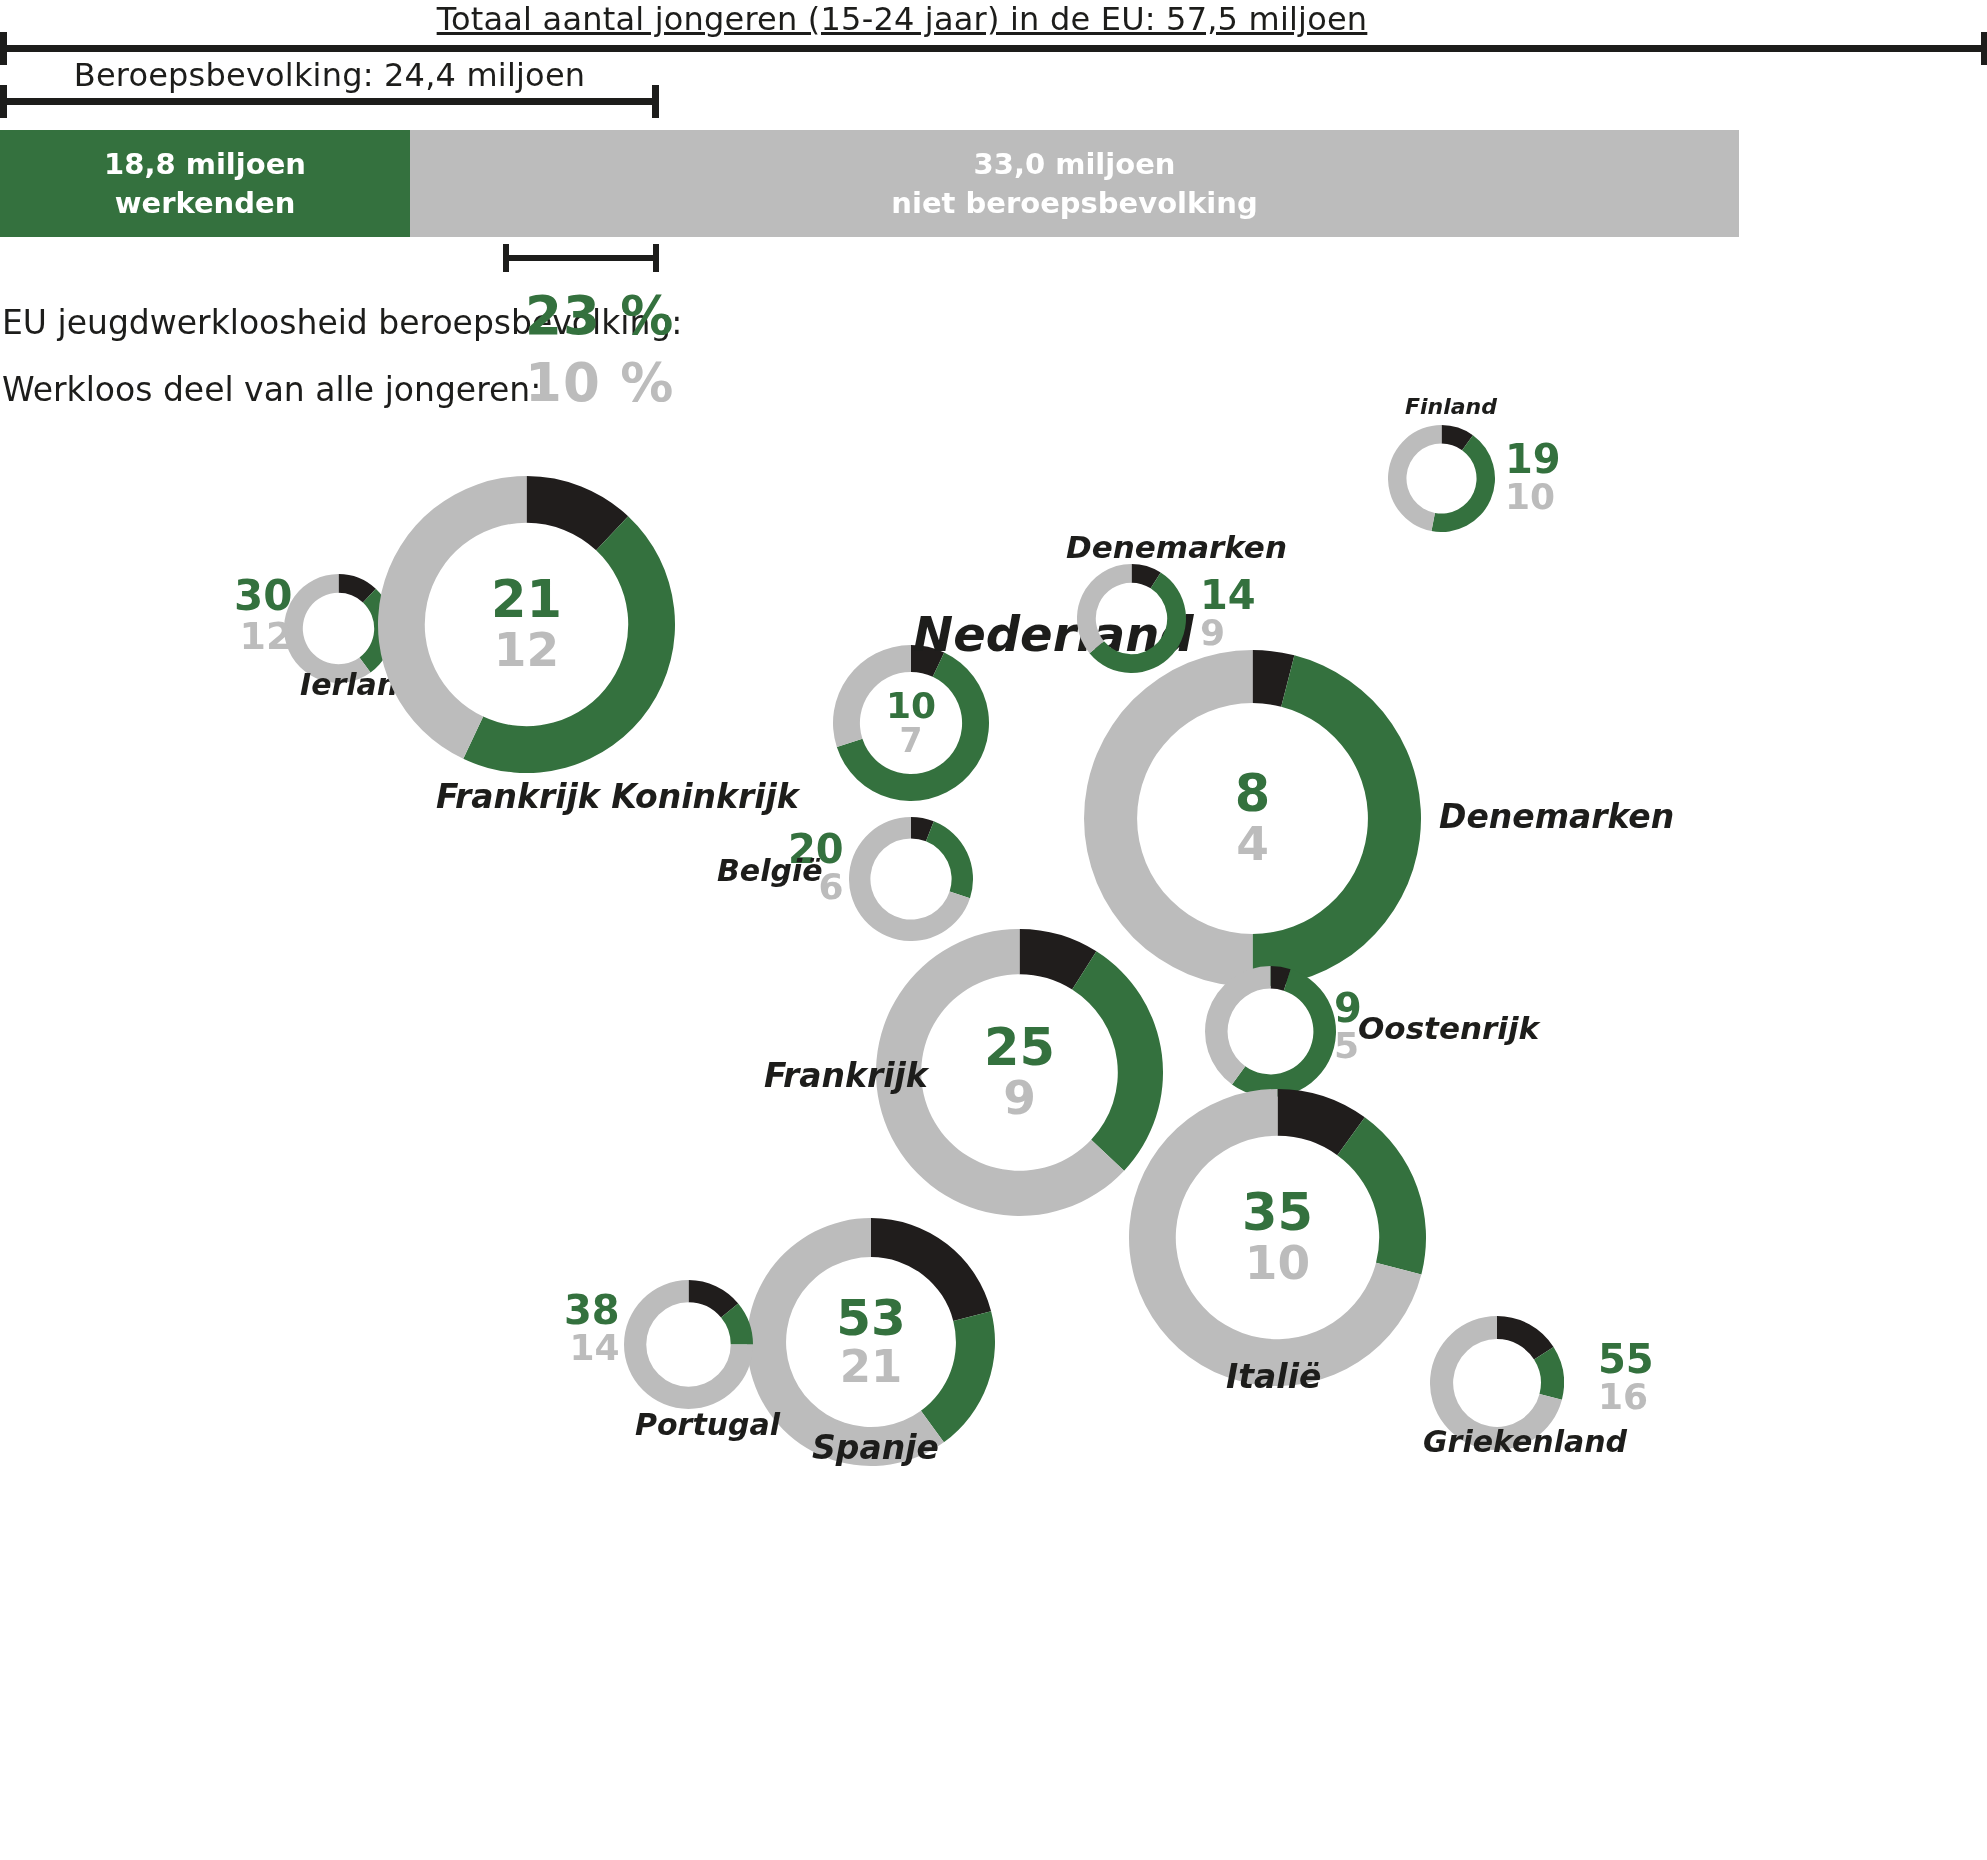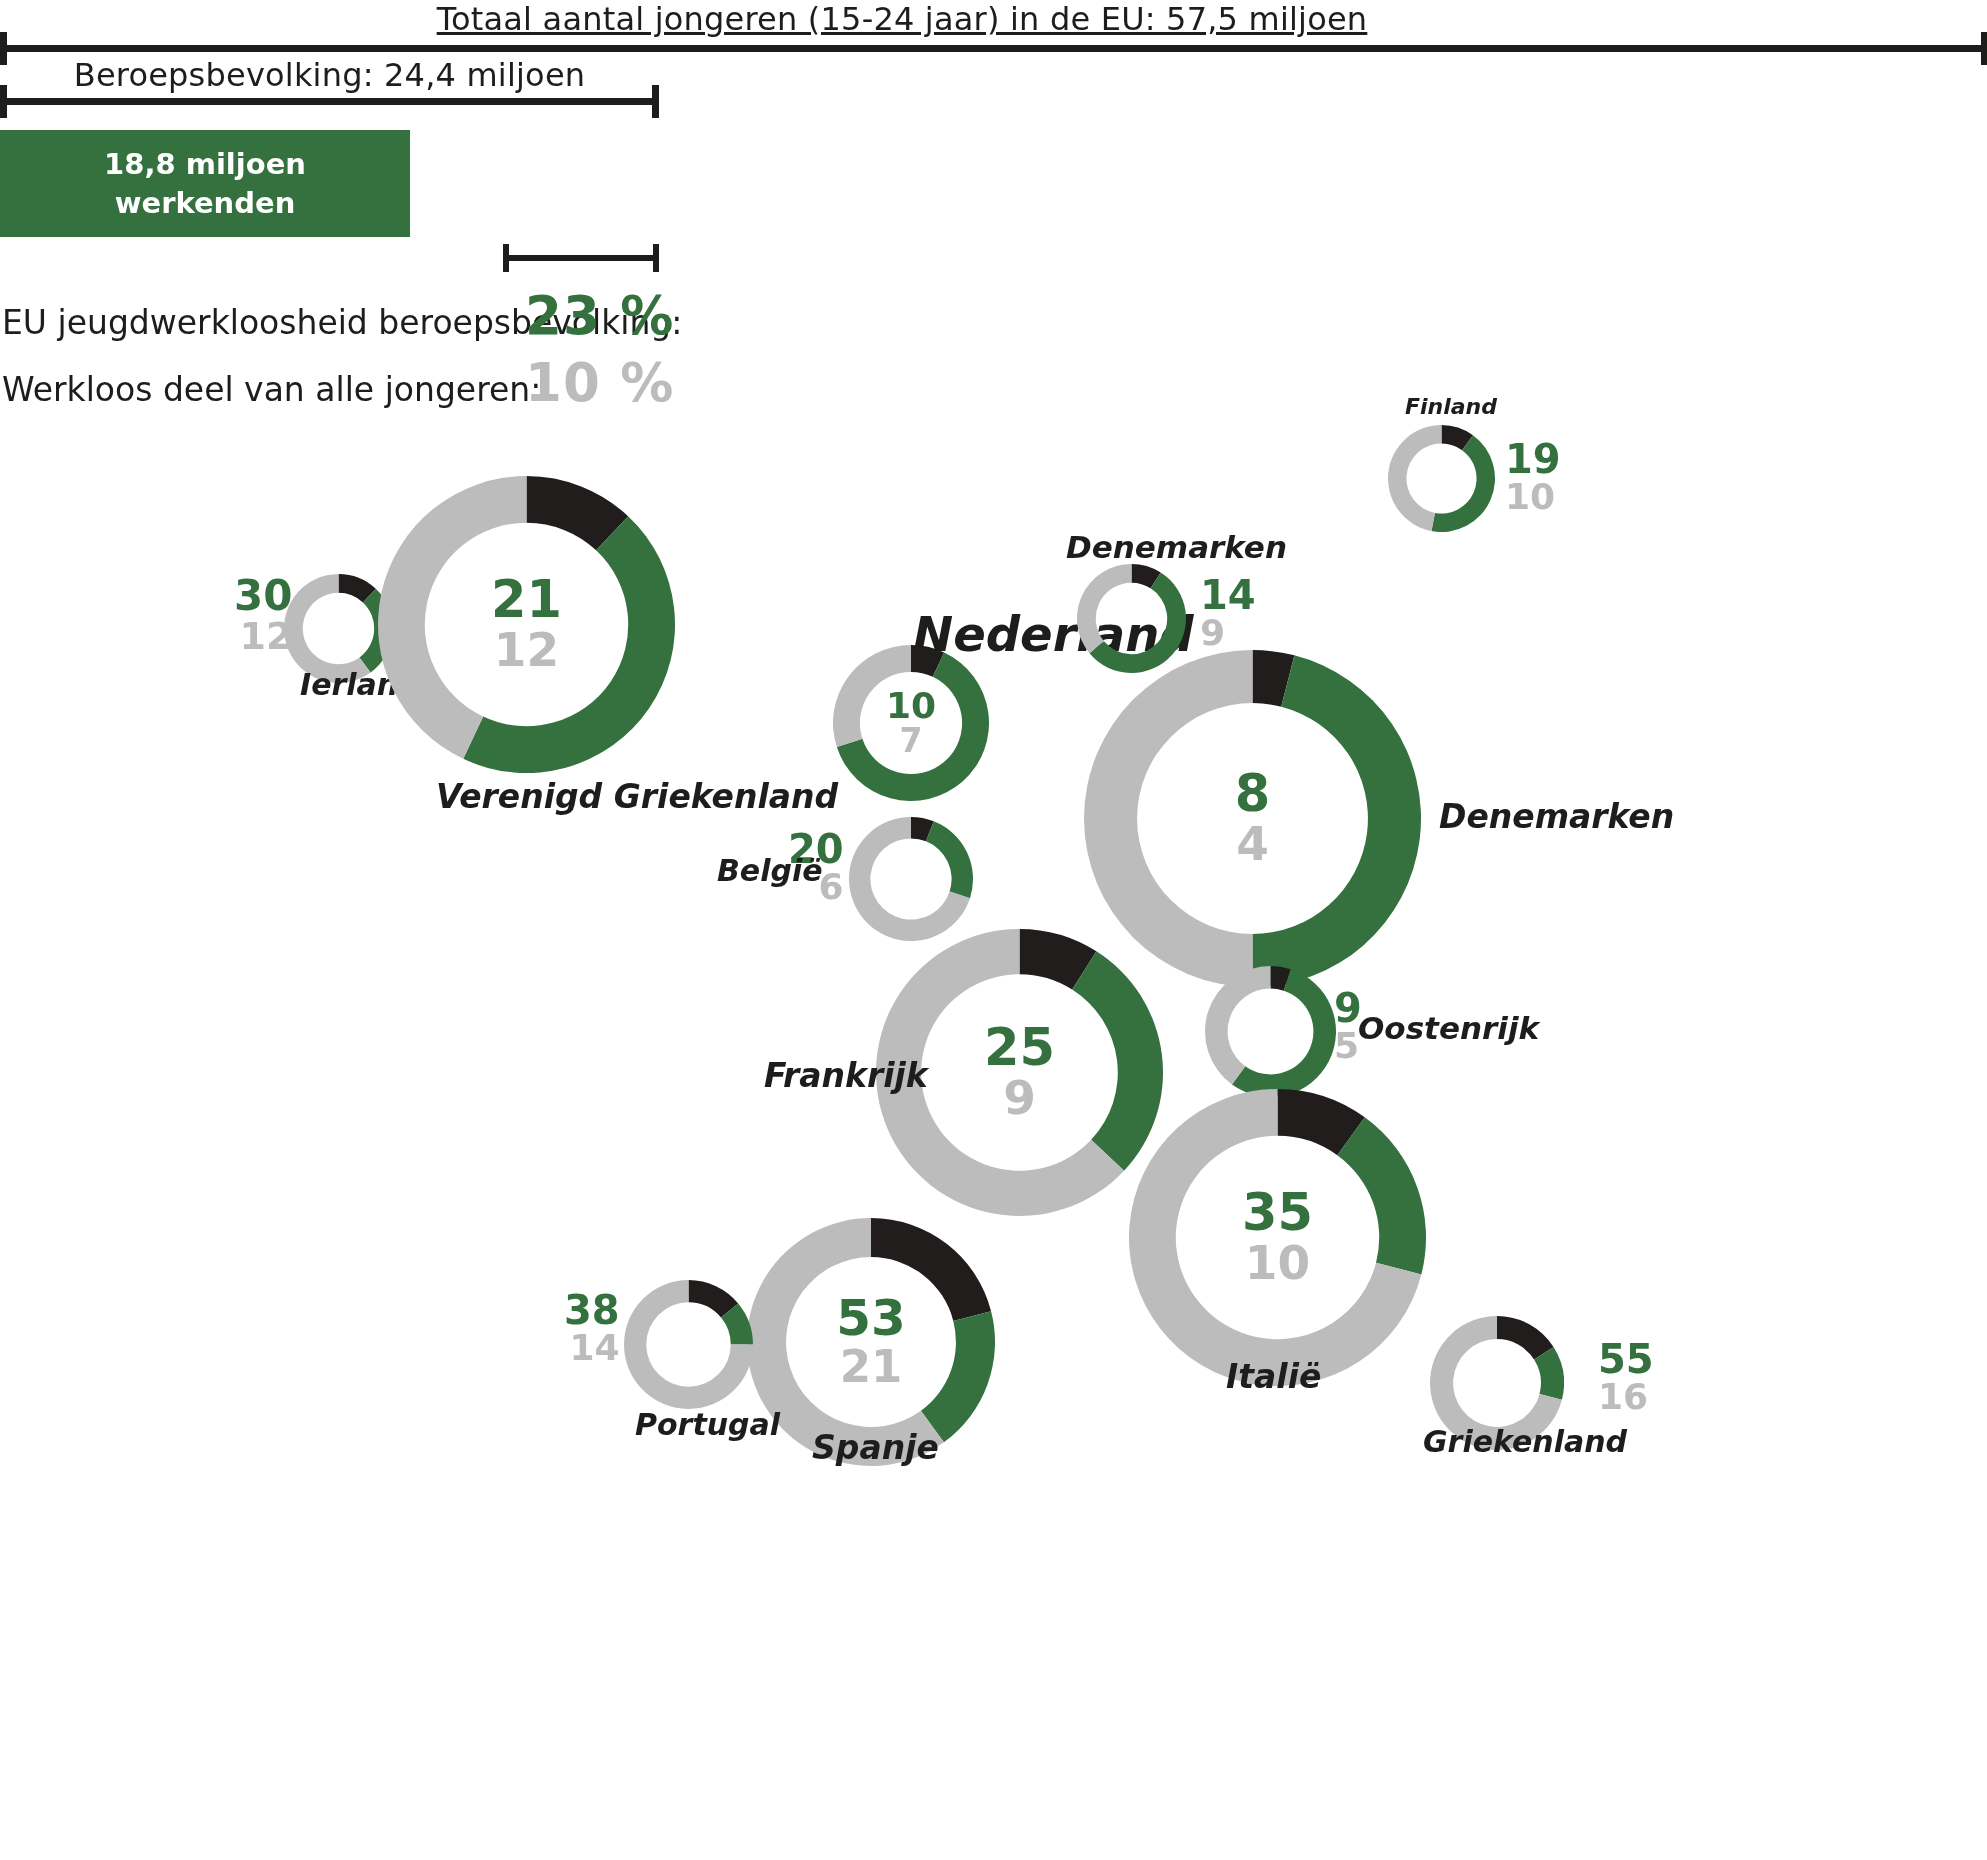--- a/index.html
+++ b/index.html
@@ -82,20 +82,24 @@
   <div class="rule"></div>
   <div class="tickL"></div>
   <div class="tickR"></div>
 </div>
 
 <div id="stackbar">
   <div class="seg seg-green" style="width:410px;">
     <span>18,8 miljoen</span>
     <span>werkenden</span>
   </div>
+  <div class="seg seg-grey" style="width:1329px;">
+    <span>33,0 miljoen</span>
+    <span>niet beroepsbevolking</span>
+  </div>
 </div>
 
 <div id="subbracket">
   <div class="rule"></div>
   <div class="tickL"></div>
   <div class="tickR"></div>
 </div>
 
 <div class="pctrow" style="top:297px;">
   <div class="pctlabel" style="top:6px;">EU jeugdwerkloosheid beroepsbevolking:</div>
@@ -127,21 +131,21 @@
           <path d="M 150 0 A 150 150 0 0 1 252.6820658893033 40.654705886788264 L 220.33721513417277 75.09847353244996 A 102.75 102.75 0 0 0 150 47.25 Z" fill="#201d1c"></path>
           <path d="M 252.6820658893033 40.654705886788264 A 150 150 0 0 1 86.13310626523915 285.72405786990294 L 106.25117779168882 242.9709796408835 A 102.75 102.75 0 0 0 220.33721513417277 75.09847353244996 Z" fill="#34713e"></path>
           <path d="M 86.13310626523915 285.72405786990294 A 150 150 0 0 1 149.99999999999997 0 L 149.99999999999997 47.25 A 102.75 102.75 0 0 0 106.25117779168882 242.9709796408835 Z" fill="#bcbcbc"></path>
         </svg>
         <div class="hole-labels">
           <span class="big" style="font-size:51px">21</span>
           <span class="small" style="font-size:47px">12</span>
         </div>
       </div>
     </div>
-    <div class="ctryname" style="left: 436px; top: 777px; font-size: 33px;">Verenigd Griekenland</div>
+    <div class="ctryname" style="left: 436px; top: 777px; font-size: 33px;">Frankrijk Koninkrijk</div>
     <div class="donut-wrap" style="left: 833px; top: 645px; width: 156px; height: 156px;">
       <div class="donut" style="width: 156px; height: 156px;">
         <svg width="156" height="156" viewBox="0 0 158 158">
           <path d="M 79 0 A 79 79 0 0 1 112.63656403364075 7.518662855184459 L 101.03194944203469 32.17972417014582 A 51.745000000000005 51.745000000000005 0 0 0 79 27.254999999999995 Z" fill="#201d1c"></path>
           <path d="M 112.63656403364075 7.518662855184459 A 79 79 0 1 1 3.8665352126828765 103.41234255562085 L 29.787580564307277 94.99008437393167 A 51.745000000000005 51.745000000000005 0 1 0 101.03194944203469 32.17972417014582 Z" fill="#34713e"></path>
           <path d="M 3.8665352126828765 103.41234255562085 A 79 79 0 0 1 78.99999999999999 0 L 78.99999999999999 27.254999999999995 A 51.745000000000005 51.745000000000005 0 0 0 29.787580564307277 94.99008437393167 Z" fill="#bcbcbc"></path>
         </svg>
         <div class="hole-labels">
           <span class="big" style="font-size:36px">10</span>
           <span class="small" style="font-size:33px">7</span>

